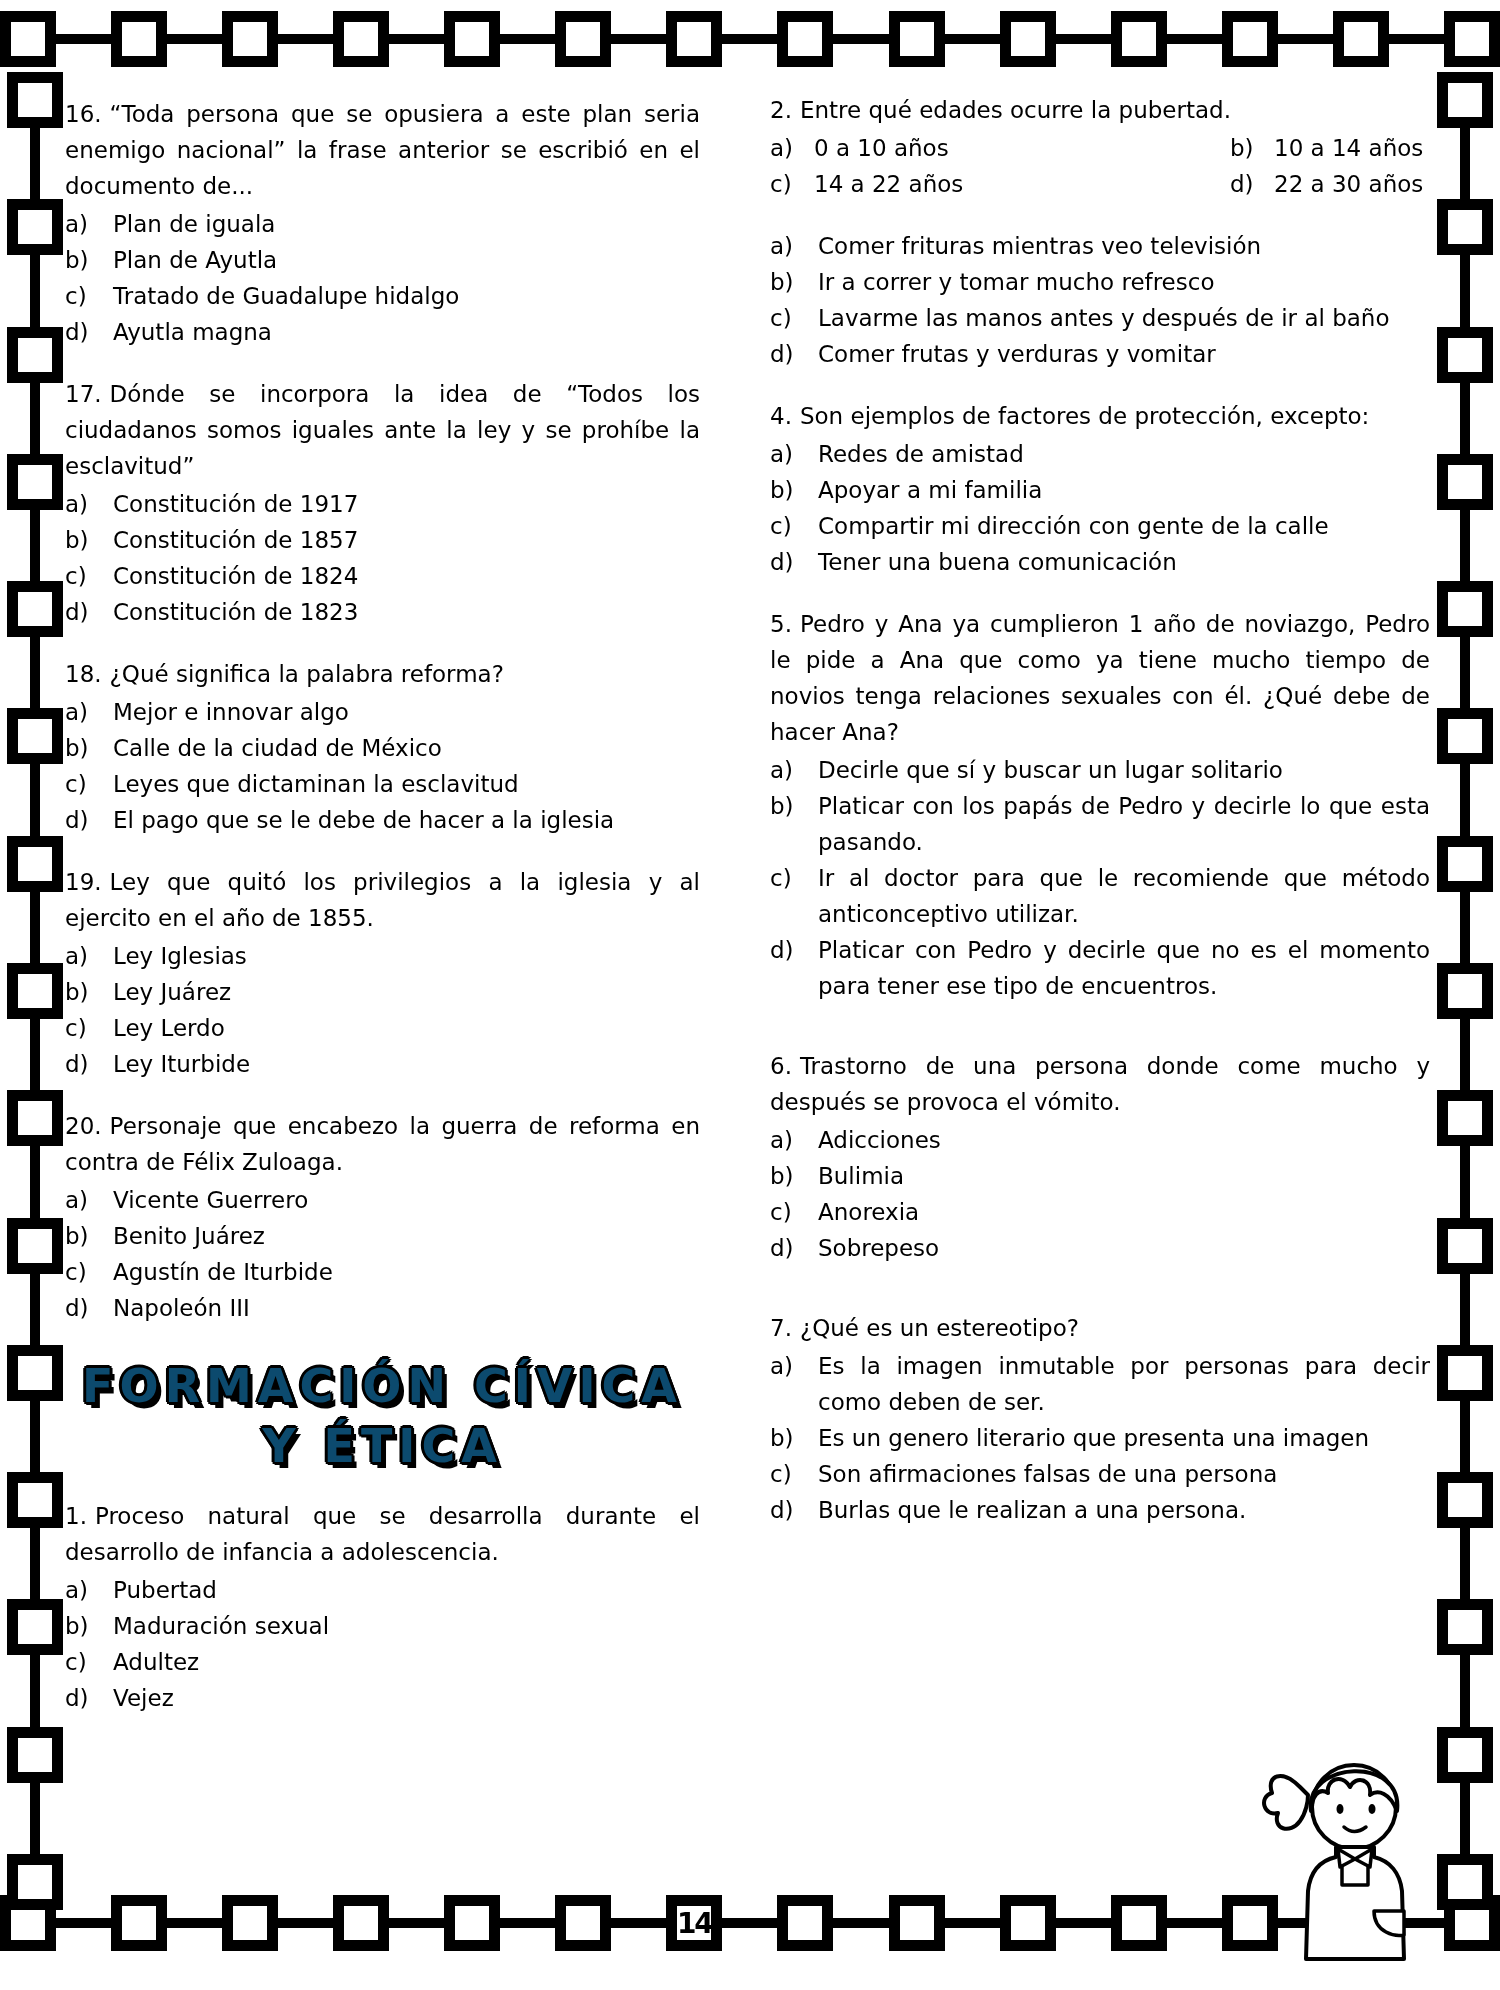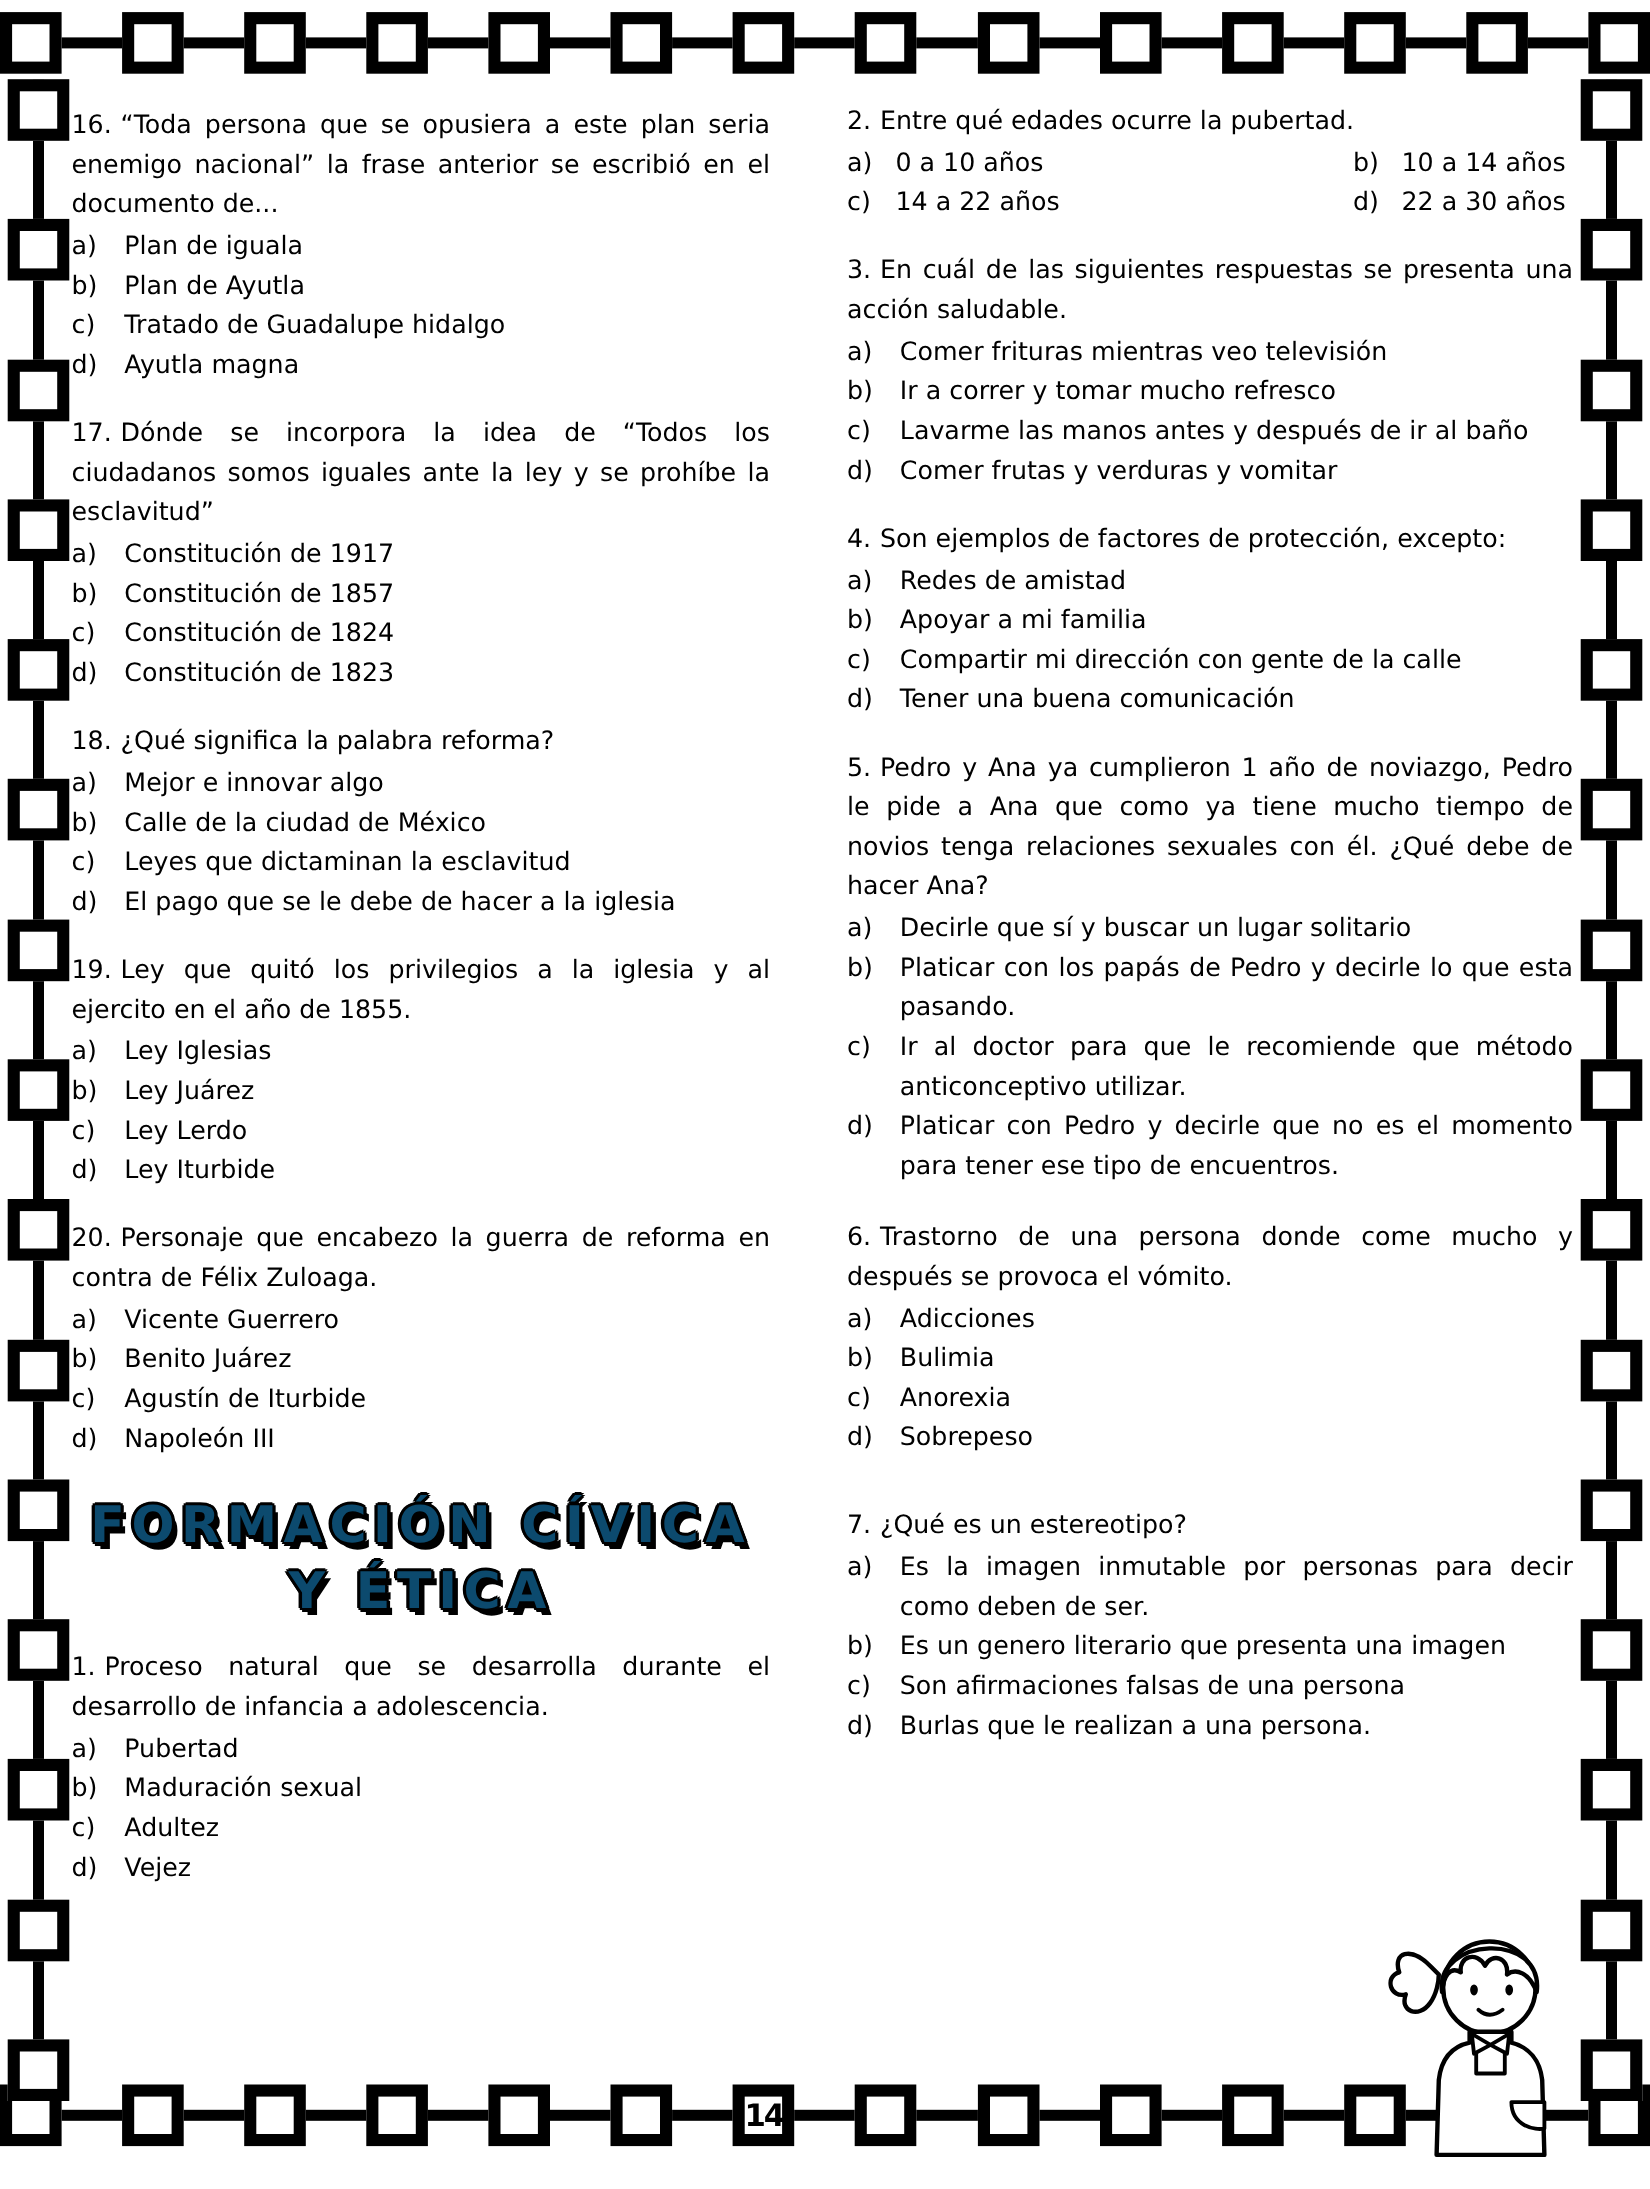--- a/index.html
+++ b/index.html
@@ -269,21 +269,20 @@
             <span class="opt-letter">c)</span>
             <span class="opt-text">14 a 22 años</span>
           </div>
           <div class="opt-row">
             <span class="opt-letter">d)</span>
             <span class="opt-text">22 a 30 años</span>
           </div>
         </div>
       </div>
       <div class="question">
-        <p class="qtext"><span class="qnum">3.</span><span>En cuál de las siguientes respuestas se presenta una acción saludable.</span></p>
         <div class="opts">
           <div class="opt-row">
             <span class="opt-letter">a)</span>
             <span class="opt-text">Comer frituras mientras veo televisión</span>
           </div>
           <div class="opt-row">
             <span class="opt-letter">b)</span>
             <span class="opt-text">Ir a correr y tomar mucho refresco</span>
           </div>
           <div class="opt-row">
@@ -310,21 +309,21 @@
           <div class="opt-row">
             <span class="opt-letter">c)</span>
             <span class="opt-text">Compartir mi dirección con gente de la calle</span>
           </div>
           <div class="opt-row">
             <span class="opt-letter">d)</span>
             <span class="opt-text">Tener una buena comunicación</span>
           </div>
         </div>
       </div>
-      <div class="question" style="margin-bottom: 29px;">
+      <div class="question" style="margin-bottom: 44px;">
         <p class="qtext"><span class="qnum">5.</span><span>Pedro y Ana ya cumplieron 1 año de noviazgo, Pedro le pide a Ana que como ya tiene mucho tiempo de novios tenga relaciones sexuales con él. ¿Qué debe de hacer Ana?</span></p>
         <div class="opts">
           <div class="opt-row">
             <span class="opt-letter">a)</span>
             <span class="opt-text">Decirle que sí y buscar un lugar solitario</span>
           </div>
           <div class="opt-row">
             <span class="opt-letter">b)</span>
             <span class="opt-text">Platicar con los papás de Pedro y decirle lo que esta pasando.</span>
           </div>

